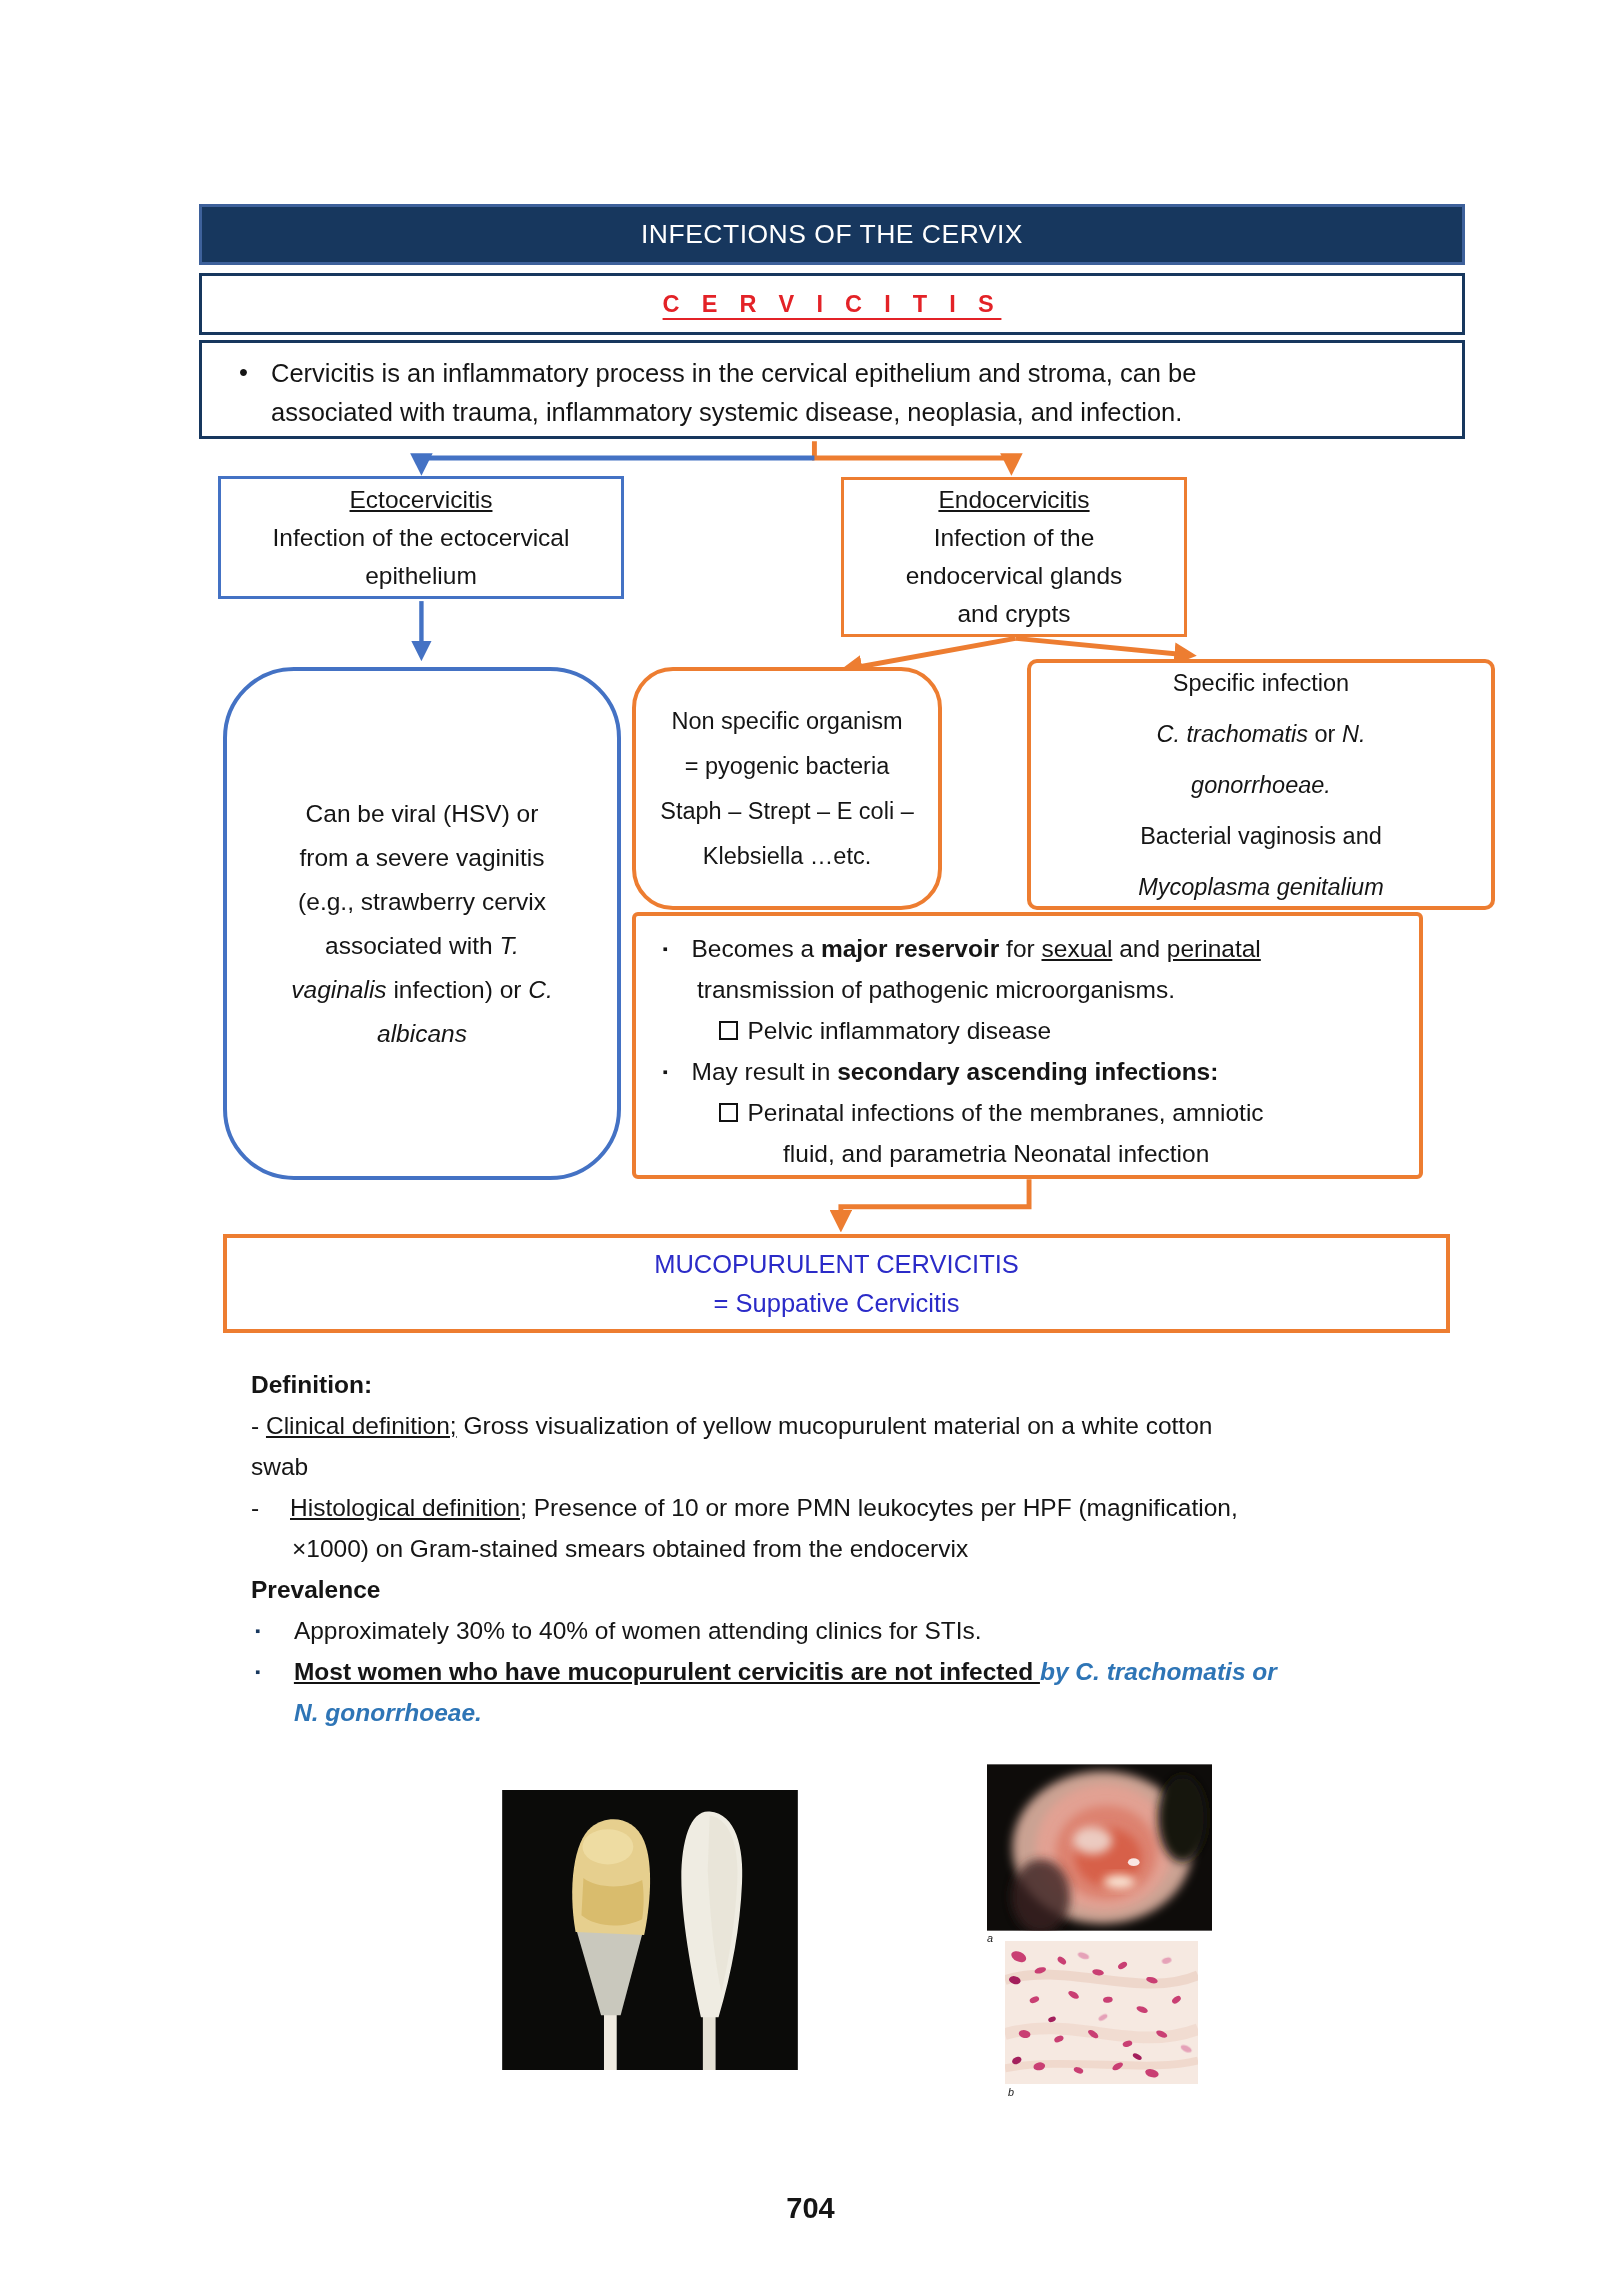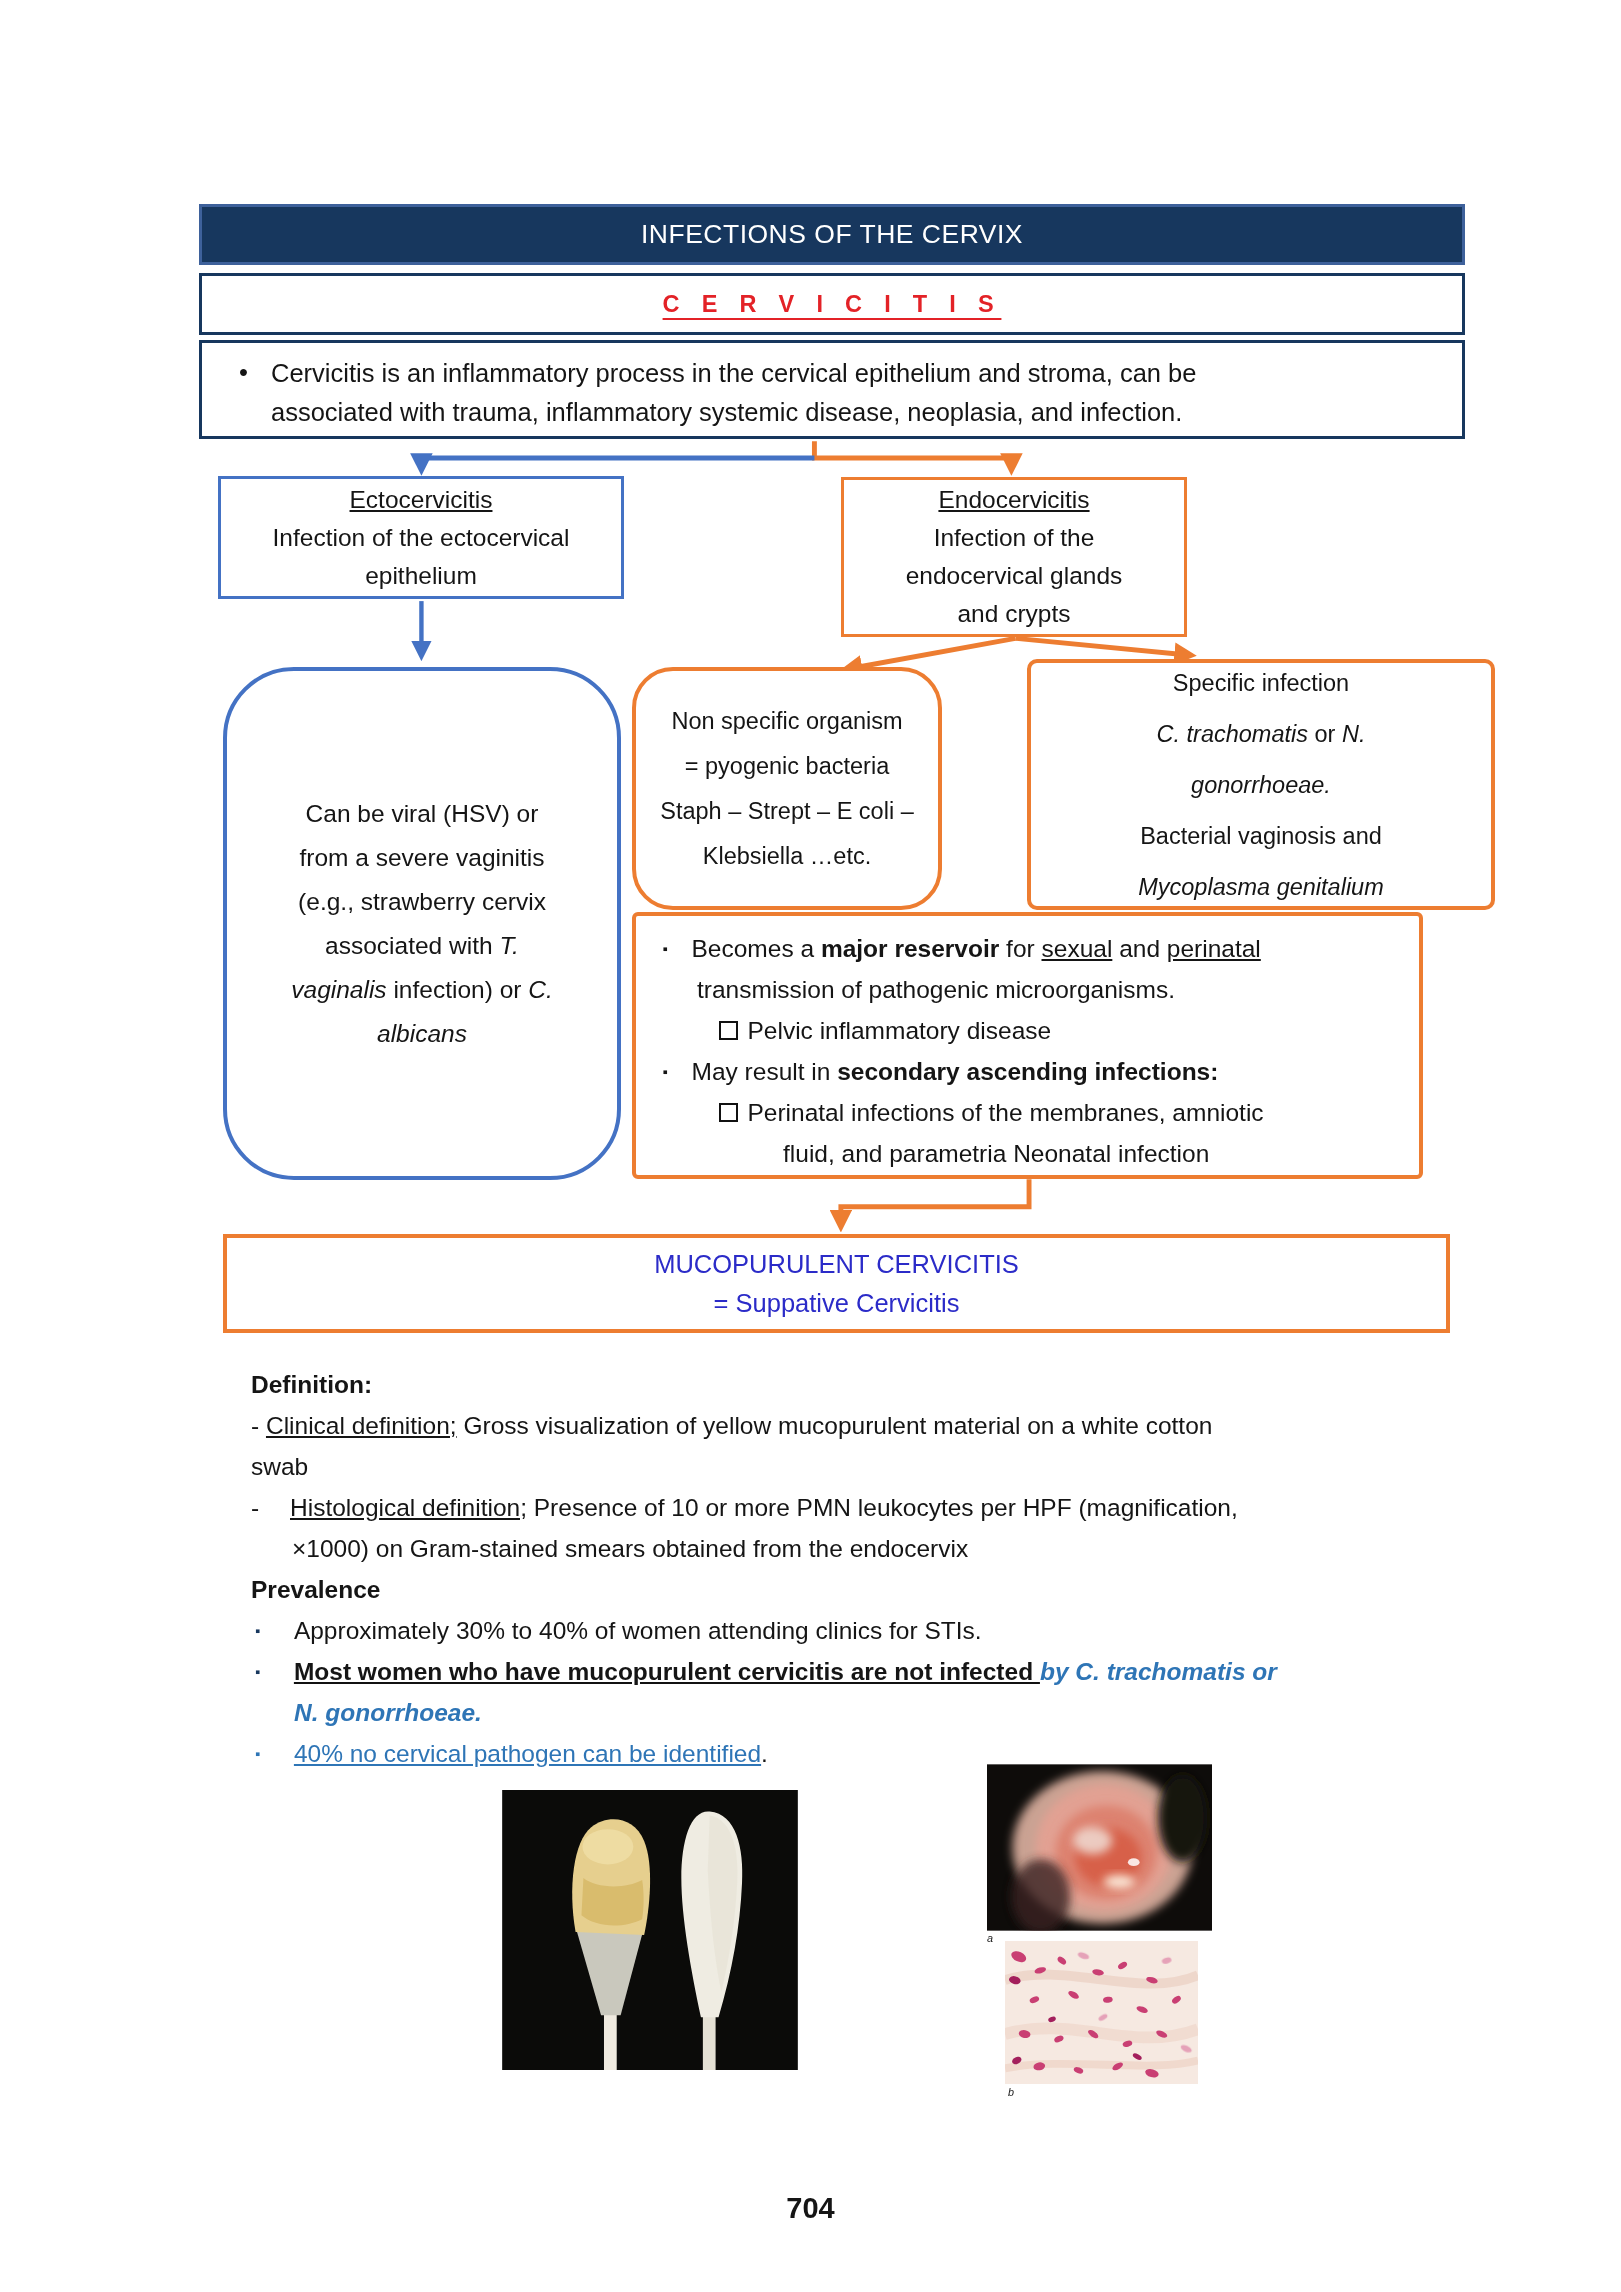--- a/index.html
+++ b/index.html
@@ -154,23 +154,20 @@
     </div>
     <div class="ln" style="padding-left:41px;">×1000) on Gram-stained smears obtained from the endocervix</div>
     <div class="ln b">Prevalence</div>
     <div class="ln">
       <span class="sqb navysq">▪</span><span>Approximately 30% to 40% of women attending clinics for STIs.</span>
     </div>
     <div class="ln">
       <span class="sqb navysq">▪</span><span class="b u underline-black">Most women who have mucopurulent cervicitis are not infected </span><span class="b i bodyblue">by C. trachomatis or</span>
     </div>
     <div class="ln b i bodyblue" style="padding-left:43px;">N. gonorrhoeae.</div>
-    <div class="ln">
-      <span class="sqb bluesq">▪</span><span class="u bodyblue">40% no cervical pathogen can be identified</span><span>.</span>
-    </div>
   </div>
 
   <svg class="fig" style="left:502px;top:1790px;" width="296" height="280" viewBox="0 0 302 286">
     <rect width="302" height="286" fill="#0b0b09"></rect>
     <g>
       <rect x="205" y="230" width="13" height="56" fill="#e5e1d4"></rect>
       <path d="M212,22 C239,24 247,60 245,95 C243,140 235,185 221,232 L203,232 C193,185 183,130 183,90 C183,50 193,20 212,22 Z" fill="#efece2"></path>
       <path d="M212,26 C236,30 242,64 240,96 C238,134 232,172 224,206 C216,170 212,120 210,82 Z" fill="#e4e0d2" opacity="0.55"></path>
     </g>
     <g>

